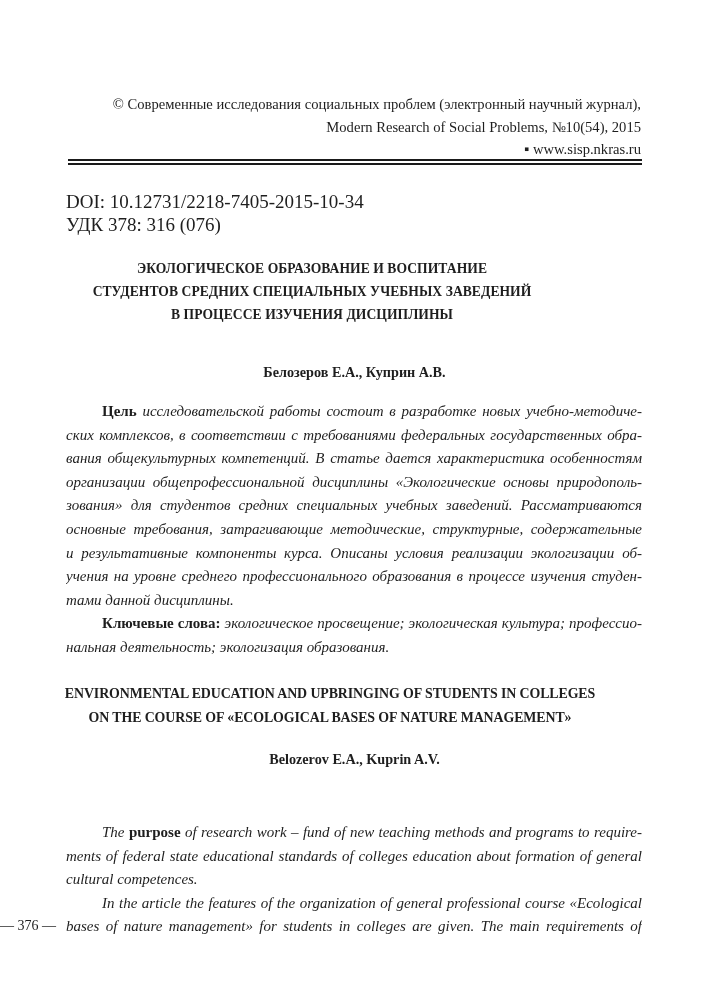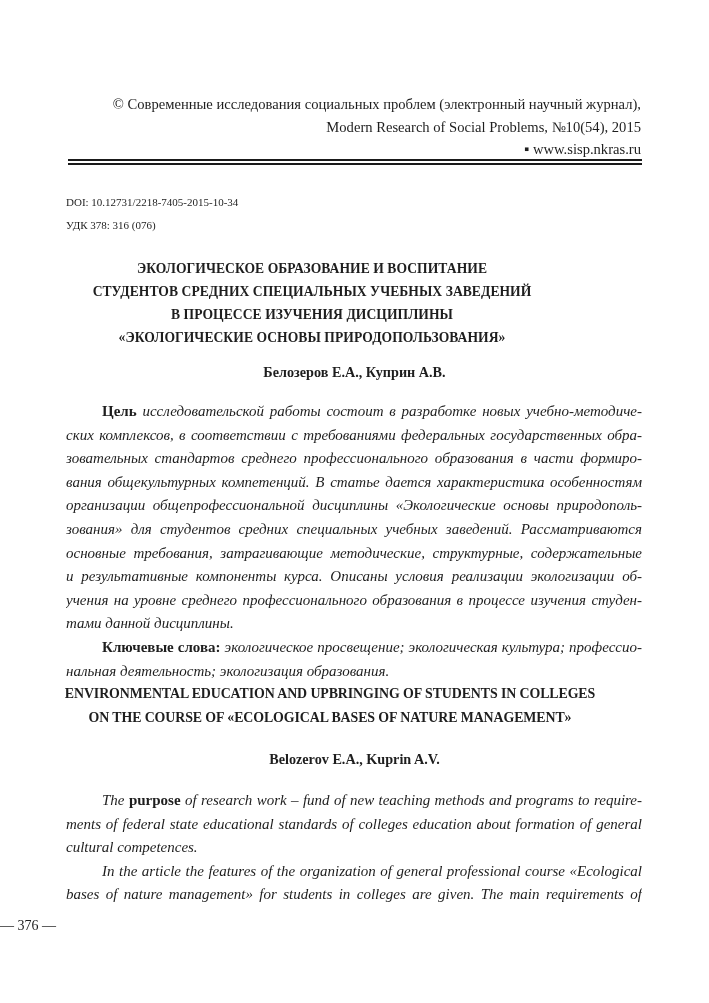--- a/index.html
+++ b/index.html
@@ -4,21 +4,21 @@
 <style>
   html, body { margin: 0; padding: 0; background: #ffffff; }
   body {
     width: 709px; height: 1003px; position: relative; overflow: hidden;
     font-family: "Liberation Serif", "DejaVu Serif", serif;
     color: #1e1e1e;
   }
   .abs { position: absolute; }
   .hdr { right: 68px; font-size: 14.6px; text-align: right; white-space: nowrap; line-height: 20px; }
   .rule { left: 68px; width: 574px; height: 2px; background: #1a1a1a; }
-  .meta { left: 66px; font-size: 11px; line-height: 20px; white-space: nowrap; }
+  .meta { left: 66px; font-size: 19px; line-height: 20px; white-space: nowrap; }
   .title { left: 0; width: 624px; text-align: center; font-weight: bold; font-size: 13.6px; line-height: 23px; letter-spacing: 0.05px; }
   .authors { left: 0; width: 709px; text-align: center; font-weight: bold; font-size: 14.2px; line-height: 20px; }
   .para { left: 66px; width: 576px; font-size: 15px; line-height: 23.6px; }
   .line { display: block; white-space: nowrap; text-align: justify; text-align-last: justify; height: 23.6px; overflow: hidden; }
   .line.last { text-align-last: left; }
   .it { font-style: italic; }
   .b { font-weight: bold; font-style: normal; }
   .indent { padding-left: 36px; }
   .en-title { left: 0; width: 660px; text-align: center; font-weight: bold; font-size: 13.9px; line-height: 23.5px; letter-spacing: -0.1px; }
   .pageno { left: 0; width: 596px; font-size: 14px; line-height: 20px; }
@@ -32,48 +32,46 @@
 <div class="abs rule" style="top:159px;"></div>
 <div class="abs rule" style="top:163px;"></div>
 
 <div class="abs meta" style="top:192px;">DOI: 10.12731/2218-7405-2015-10-34</div>
 <div class="abs meta" style="top:215px;">УДК 378: 316 (076)</div>
 
 <div class="abs title" style="top:257px;">
   <div>ЭКОЛОГИЧЕСКОЕ ОБРАЗОВАНИЕ И ВОСПИТАНИЕ</div>
   <div>СТУДЕНТОВ СРЕДНИХ СПЕЦИАЛЬНЫХ УЧЕБНЫХ ЗАВЕДЕНИЙ</div>
   <div>В ПРОЦЕССЕ ИЗУЧЕНИЯ ДИСЦИПЛИНЫ</div>
-  <div>«ЭКОЛОГИЧЕСКИЕ ОСНОВЫ ПРИРОДОПОЛЬЗОВАНИЯ»</div>
 </div>
 
 <div class="abs authors" style="top:362px;">Белозеров Е.А., Куприн А.В.</div>
 
 <div class="abs para it" style="top:400px;">
   <span class="line indent" style="white-space: normal;"><span class="b">Цель</span><span> исследовательской работы состоит в разработке новых учебно-методиче-</span></span>
   <span class="line" style="white-space: normal;">ских комплексов, в соответствии с требованиями федеральных государственных обра-</span>
-  <span class="line" style="white-space: normal;">зовательных стандартов среднего профессионального образования в части формиро-</span>
   <span class="line" style="white-space: normal;">вания общекультурных компетенций. В статье дается характеристика особенностям</span>
   <span class="line" style="white-space: normal;">организации общепрофессиональной дисциплины «Экологические основы природополь-</span>
   <span class="line" style="white-space: normal;">зования» для студентов средних специальных учебных заведений. Рассматриваются</span>
   <span class="line" style="white-space: normal;">основные требования, затрагивающие методические, структурные, содержательные</span>
   <span class="line" style="white-space: normal;">и результативные компоненты курса. Описаны условия реализации экологизации об-</span>
   <span class="line" style="white-space: normal;">учения на уровне среднего профессионального образования в процессе изучения студен-</span>
   <span class="line last">тами данной дисциплины.</span>
   <span class="line indent" style="white-space: normal;"><span class="b">Ключевые слова:</span><span> экологическое просвещение; экологическая культура; профессио-</span></span>
   <span class="line last">нальная деятельность; экологизация образования.</span>
 </div>
 
 <div class="abs en-title" style="top:682px;">
   <div>ENVIRONMENTAL EDUCATION AND UPBRINGING OF STUDENTS IN COLLEGES</div>
   <div>ON THE COURSE OF «ECOLOGICAL BASES OF NATURE MANAGEMENT»</div>
 </div>
 
 <div class="abs authors" style="top:749px;">Belozerov E.A., Kuprin A.V.</div>
 
 <div class="abs para it" style="top:789px;">
-  <span class="line indent" style="white-space: normal;"><span>The </span><span class="b">purpose</span><span> of research work – fund of new teaching methods and programs to require-</span></span>
+  <span class="line indent" style="white-space: normal; margin-top: 32px;"><span>The </span><span class="b">purpose</span><span> of research work – fund of new teaching methods and programs to require-</span></span>
   <span class="line" style="white-space: normal;">ments of federal state educational standards of colleges education about formation of general</span>
   <span class="line last">cultural competences.</span>
   <span class="line indent" style="white-space: normal;">In the article the features of the organization of general professional course «Ecological</span>
   <span class="line" style="white-space: normal;">bases of nature management» for students in colleges are given. The main requirements of</span>
 </div>
 
 <div class="abs pageno" style="top:916px;">— 376 —</div>
 
 </body></html>

